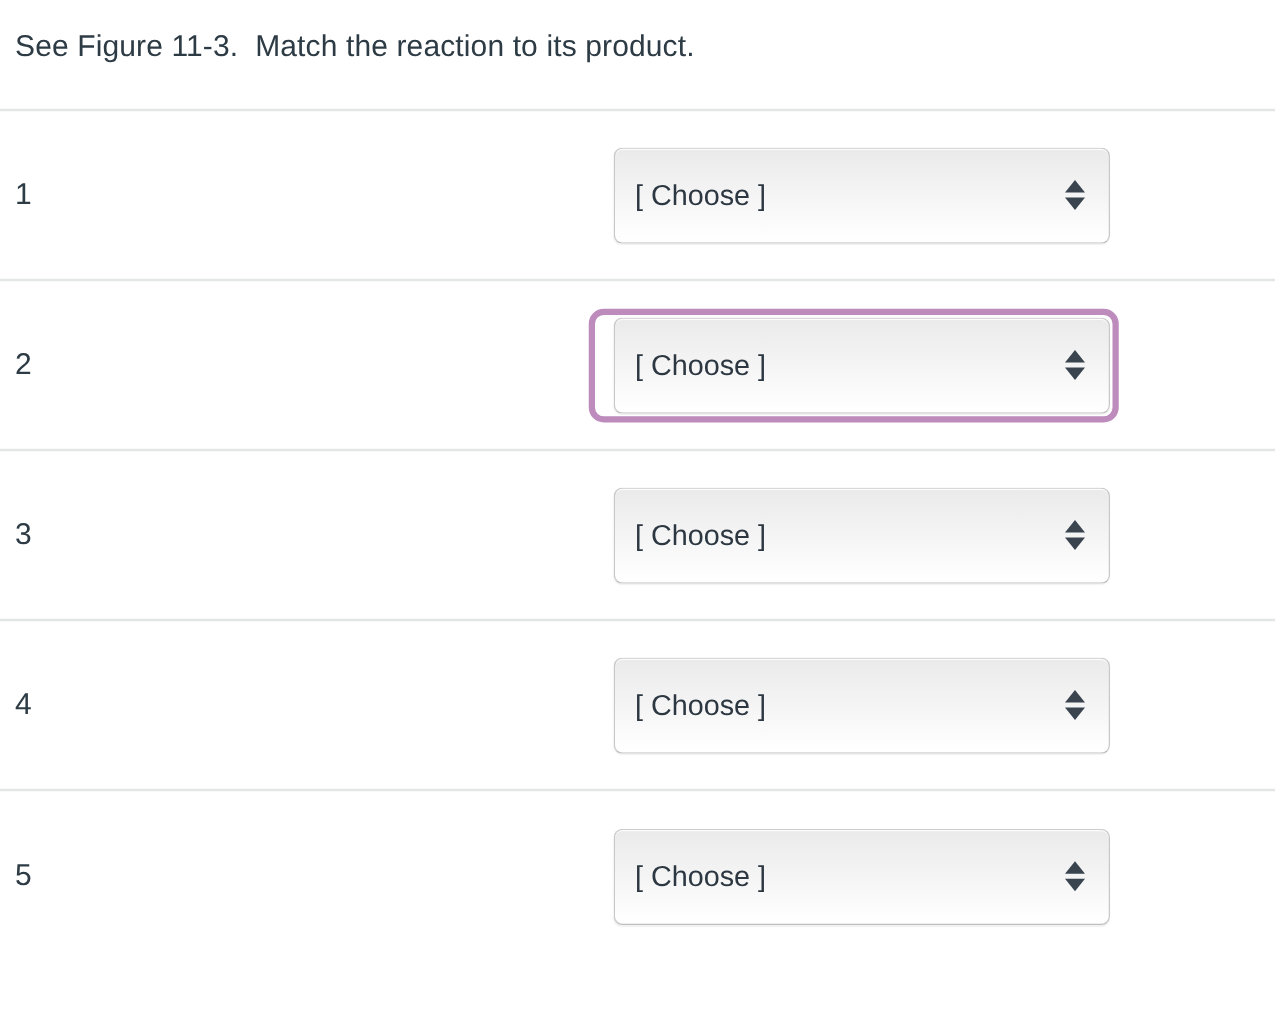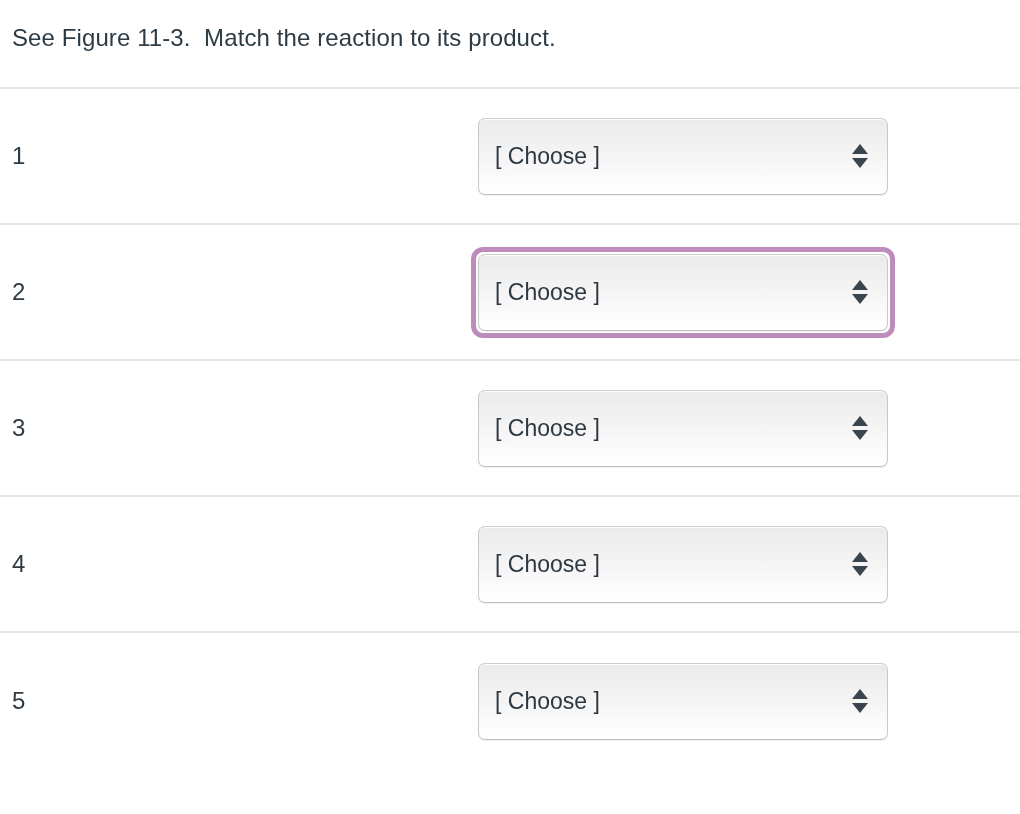--- a/index.html
+++ b/index.html
@@ -101,20 +101,21 @@
       #eeeeee 18%,
       #f4f4f4 48%,
       #fafafa 74%,
       #ffffff 100%
     );
     box-shadow: inset 0 1px 0 rgba(255,255,255,0.85),
                 0 1px 1px rgba(0,0,0,0.06);
     display: flex;
     align-items: center;
     cursor: default;
+    margin-left: 13px;
   }
 
   .select-value {
     flex: 1 1 auto;
     padding-left: 16px;
     font-size: 23px;
     line-height: 28px;
     color: #2c3742;
     white-space: nowrap;
     overflow: hidden;

